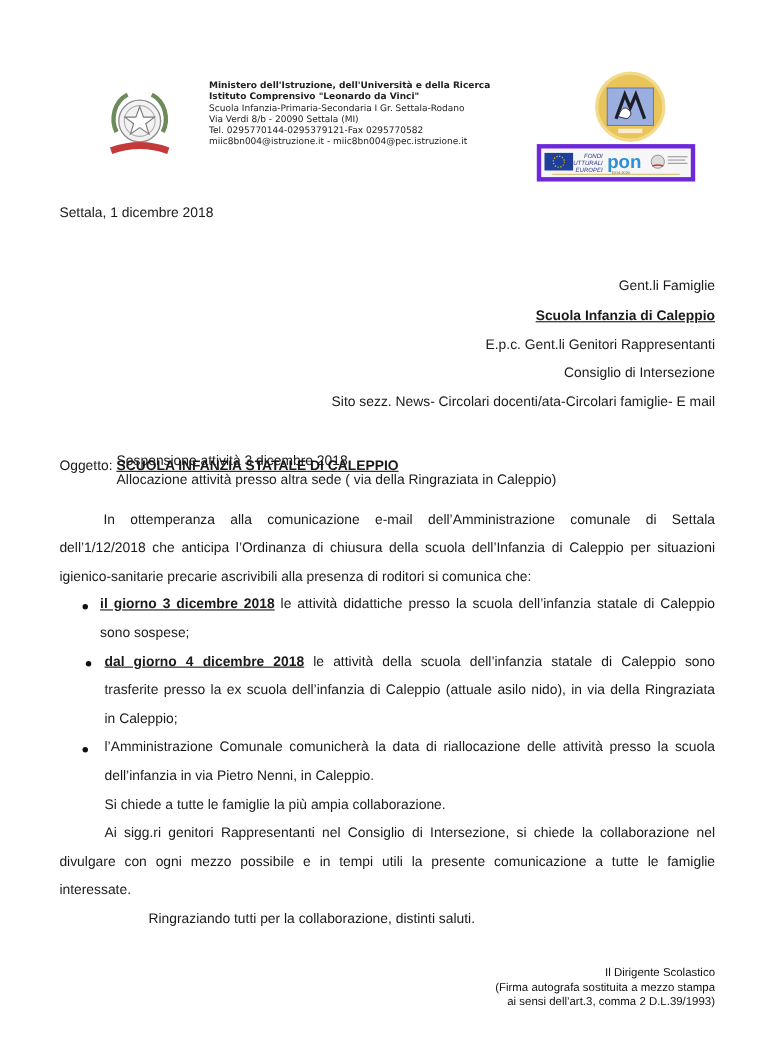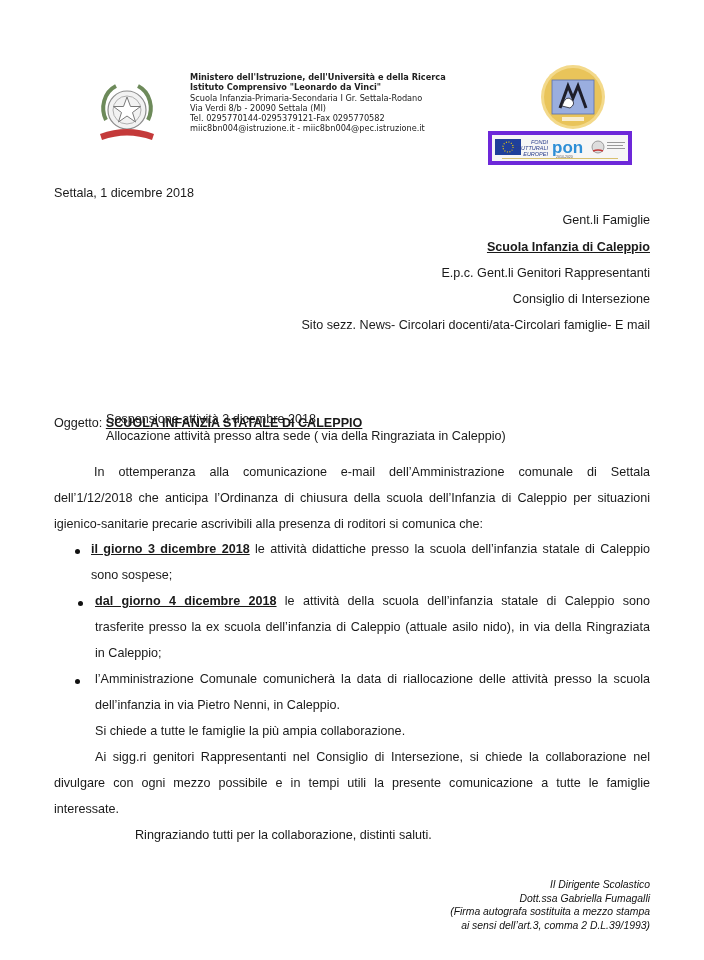--- a/index.html
+++ b/index.html
@@ -9,27 +9,27 @@
   
   .emblem { position: absolute; left: 96px; top: 80px; width: 62px; height: 68px; }
   .header-text { position: absolute; left: 190px; top: 72px; width: 310px; text-align: left; font-family: "DejaVu Sans", sans-serif; font-size: 8.2px; line-height: 10.3px; color: #222; }
   .header-text .b { font-weight: bold; }
   .school-logo { position: absolute; left: 540px; top: 64px; width: 66px; height: 66px; }
   .pon-banner { position: absolute; left: 488px; top: 131px; width: 136px; height: 26px; background: #f6f6f6; border: 4px solid #6d28d9; }
 
   
   .doc { position: absolute; left: 0; top: 0; width: 704px; font-family: "Liberation Sans", sans-serif; font-size: 12.6px; color: #1a1a1a; }
   .line { position: absolute; white-space: nowrap; }
-  .right { text-align: right; right: 54px; }
+  .right { text-align: right; right: 54px; margin-top: 40px; }
   .u { text-decoration: underline; }
   .bold { font-weight: bold; }
   .just { position: absolute; left: 54px; width: 596px; text-align: justify; text-align-last: justify; white-space: nowrap; }
   .just-ind { position: absolute; left: 94px; width: 556px; text-align: justify; text-align-last: justify; white-space: nowrap; }
   .bullet { position: absolute; width: 5px; height: 5px; border-radius: 50%; background: #111; }
-  .sig { position: absolute; right: 54px; text-align: right; font-size: 10.4px; line-height: 13.6px; white-space: nowrap; font-style: italic; }
+  .sig { position: absolute; right: 54px; text-align: right; font-size: 10.4px; line-height: 13.6px; white-space: nowrap; }
 </style>
 </head>
 <body>
 
 <div class="page">
 
   <svg class="emblem" viewBox="0 0 62 68">
     <path d="M10 40 C4 28 8 12 20 6" stroke="#6d8a5a" stroke-width="4" fill="none"></path>
     <path d="M52 40 C58 28 54 12 42 6" stroke="#6d8a5a" stroke-width="4" fill="none"></path>
     <circle cx="31" cy="30" r="19" fill="#f2f2f2" stroke="#8c8c8c" stroke-width="1.2"></circle>
@@ -114,18 +114,17 @@
 
     <div class="just-ind" style="left:95px; width:555px; top:750px;">Ai sigg.ri genitori Rappresentanti nel Consiglio di Intersezione, si chiede la collaborazione nel</div>
     <div class="just" style="top:776px;">divulgare con ogni mezzo possibile e in tempi utili la presente comunicazione a tutte le famiglie</div>
     <div class="line" style="left:54px; top:802px;">interessate.</div>
 
     <div class="line" style="left:95px; top:828px;margin-left:40px;">Ringraziando tutti per la collaborazione, distinti saluti.</div>
   </div>
 
   <div class="sig" style="top:878px;">
     <div>Il Dirigente Scolastico</div>
-    <div>Dott.ssa Gabriella Fumagalli</div>
     <div>(Firma autografa sostituita a mezzo stampa</div>
     <div>ai sensi dell’art.3, comma 2 D.L.39/1993)</div>
   </div>
 
 </div>
 
 </body></html>

